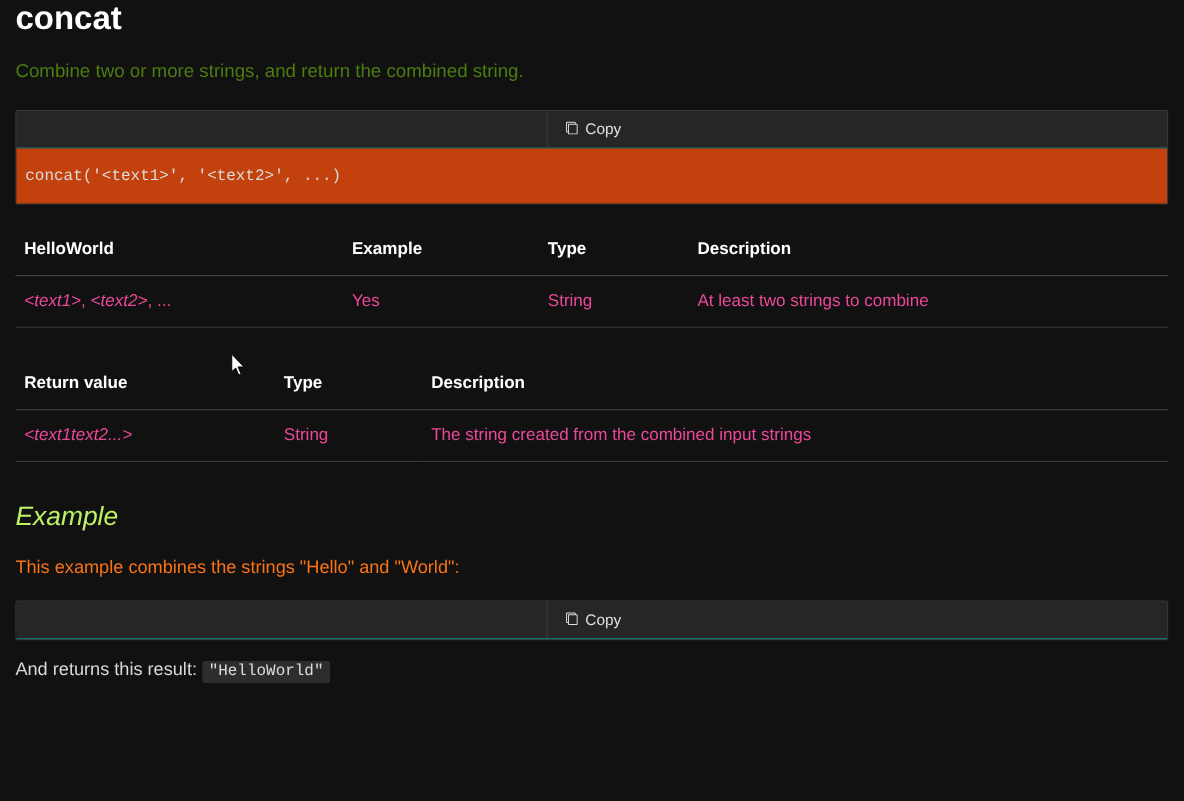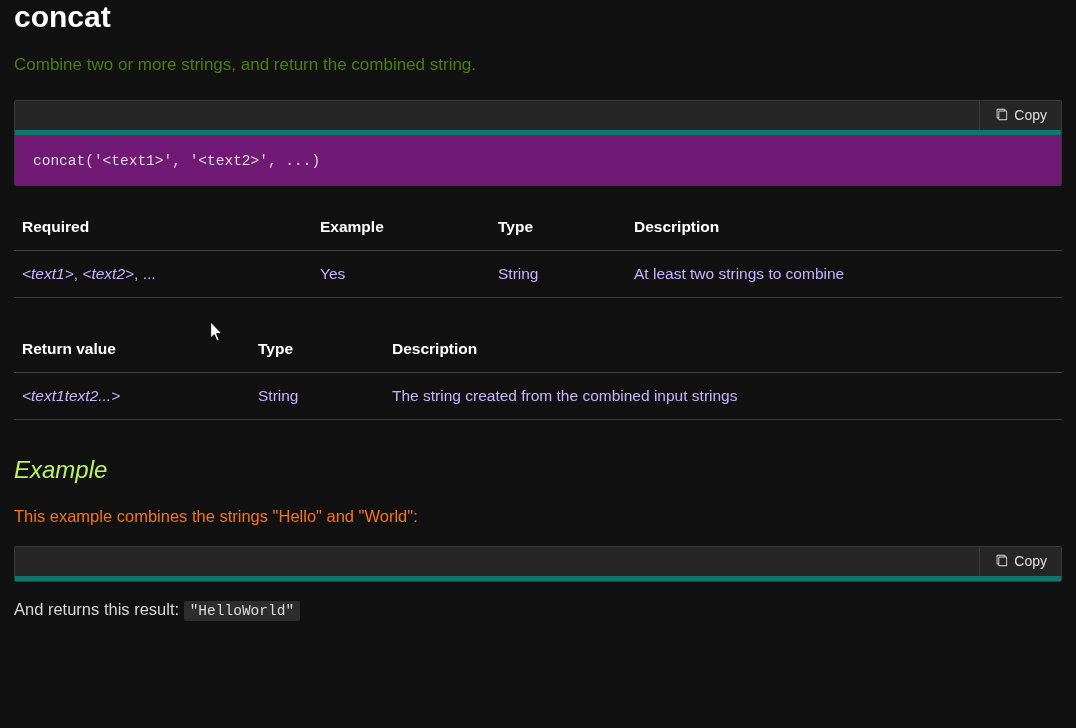--- a/index.html
+++ b/index.html
@@ -31,23 +31,23 @@
     .code-block {
       background-color: #272727;
       border: 1px solid #3a3a3a;
       border-radius: 2px;
       margin-bottom: 18px;
       position: relative;
     }
     .code-header {
       height: 34px;
       background: #262626;
-      border-bottom: 5px solid #0f766e;
+      border-bottom: 1px solid #0f766e;
       display: flex;
-      justify-content: flex-end;
+      justify-content: center;
       align-items: stretch;
     }
     .copy-button {
       background: transparent;
       border: none;
       border-left: 1px solid #3a3a3a;
       color: #e0e0e0;
       font-size: 14px;
       padding: 0 14px;
       cursor: pointer;
@@ -55,22 +55,22 @@
       align-items: center;
       gap: 6px;
       font-family: inherit;
     }
     .copy-icon-svg {
       width: 14px;
       height: 14px;
       fill: currentColor;
     }
     .code-body {
-      padding: 16px 18px;
-      background-color: #701a75;
+      padding: 16px 8px;
+      background-color: #c2410c;
     }
     code.block-code {
       font-family: Consolas, 'Courier New', monospace;
       font-size: 14.5px;
       color: #dcdcdc;
       white-space: pre;
     }
     table {
       width: 100%;
       border-collapse: collapse;
@@ -80,21 +80,21 @@
       text-align: left;
       font-weight: 700;
       font-size: 15.5px;
       color: #ffffff;
       padding: 14px 8px;
       border-bottom: 1px solid #444444;
     }
     td {
       text-align: left;
       font-size: 15.5px;
-      color: #c4b5fd;
+      color: #ec4899;
       padding: 14px 8px;
       border-bottom: 1px solid #3a3a3a;
     }
     td .italic {
       font-style: italic;
     }
     .example-heading {
       font-style: italic;
       font-size: 24px;
       color: #bef264;
@@ -153,21 +153,21 @@
     </button>
   </div>
   <div class="code-body">
     <code class="block-code">concat('&lt;text1&gt;', '&lt;text2&gt;', ...)</code>
   </div>
 </div>
 
 <table>
   <thead>
     <tr>
-      <th class="col-param-1">Required</th>
+      <th class="col-param-1">HelloWorld</th>
       <th class="col-param-2">Example</th>
       <th class="col-param-3">Type</th>
       <th>Description</th>
     </tr>
   </thead>
   <tbody>
     <tr>
       <td><span class="italic">&lt;text1&gt;</span><span>, </span><span class="italic">&lt;text2&gt;</span><span>, ...</span></td>
       <td>Yes</td>
       <td>String</td>

